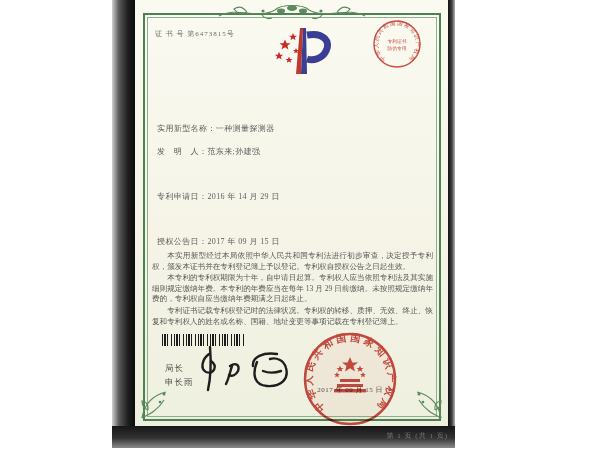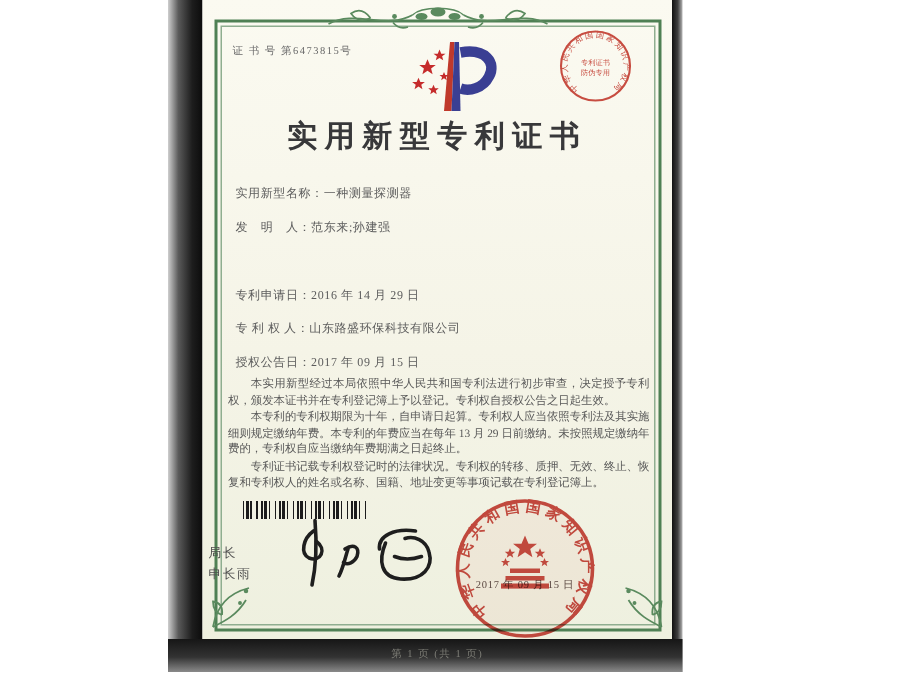--- a/index.html
+++ b/index.html
@@ -25,25 +25,25 @@
   .stamp{position:absolute;left:236px;top:18px;width:52px;height:52px;opacity:.9;}
   .logo{position:absolute;left:137px;top:24px;width:62px;height:54px;}
   .title{position:absolute;left:0;top:77px;width:100%;text-align:center;
     font-size:20px;font-weight:bold;color:#38383a;letter-spacing:5px;white-space:nowrap;}
   .field{position:absolute;left:22px;font-size:8px;color:#5c5c5c;white-space:nowrap;letter-spacing:.4px;}
   .f0{top:123px}.f1{top:146px}.f2{top:168px}.f3{top:191px}.f4{top:213px}.f5{top:236px}
   .paras{position:absolute;left:17px;top:251px;width:281px;color:#585858;}
   .paras p{margin:0 0 1px 0;font-size:7.6px;line-height:10.6px;text-align:justify;text-indent:2em;}
   .barcode{position:absolute;left:27px;top:334px;width:84px;height:12px;
     background:repeating-linear-gradient(90deg,#1c1c1c 0 1px,transparent 1px 2px,#1c1c1c 2px 4px,transparent 4px 5px,#1c1c1c 5px 6px,transparent 6px 9px,#1c1c1c 9px 10px,transparent 10px 12px);}
-  .signer{position:absolute;left:4px;top:361px;font-size:8.5px;color:#4e4e4e;line-height:14px;letter-spacing:1px;}
+  .signer{position:absolute;left:30px;top:361px;font-size:8.5px;color:#4e4e4e;line-height:14px;letter-spacing:1px;}
   .signature{position:absolute;left:58px;top:344px;width:112px;height:54px;}
   .seal-date{position:absolute;left:168px;top:385px;width:94px;text-align:center;font-size:7px;color:#5b4a44;letter-spacing:.5px;}
   .seal{position:absolute;left:167px;top:331px;width:96px;height:96px;mix-blend-mode:multiply;opacity:.88;}
-  .page-no{position:absolute;left:0;top:410px;width:100%;text-align:center;font-size:7px;color:#7d7d76;letter-spacing:1px;margin-top:21px;}
+  .page-no{position:absolute;left:0;top:410px;width:100%;text-align:right;font-size:7px;color:#7d7d76;letter-spacing:1px;margin-top:21px;}
   .corner{position:absolute;width:30px;height:34px;}
   .corner.bl{left:5px;top:386px;}
   .corner.br{left:278px;top:386px;transform:scaleX(-1);}
 </style>
 </head>
 <body>
 
 <div class="photo">
   <div class="frame-left"></div>
   <div class="frame-right"></div>
@@ -95,26 +95,24 @@
       <path d="M35 11 C52 8 59 18 54 27 C50 35 41 37 35 35" fill="none" stroke="#3a3f93" stroke-width="7"></path>
       <g fill="#c52b2b">
         <use href="#star5" transform="translate(13,21) scale(1.1)"></use>
         <use href="#star5" transform="translate(21,13) scale(0.8)"></use>
         <use href="#star5" transform="translate(7,32) scale(0.85)"></use>
         <use href="#star5" transform="translate(17,36) scale(0.7)"></use>
         <use href="#star5" transform="translate(24,27) scale(0.6)"></use>
       </g>
     </svg>
 
-    <div class="title">实用新型专利证书</div>
 
     <div class="field f0"><span>实用新型名称：</span><span>一种测量探测器</span></div>
     <div class="field f1"><span>发　明　人：</span><span>范东来;孙建强</span></div>
     <div class="field f3"><span>专利申请日：</span><span>2016 年 14 月 29 日</span></div>
-    <div class="field f4"><span>专 利 权 人：</span><span>山东路盛环保科技有限公司</span></div>
     <div class="field f5"><span>授权公告日：</span><span>2017 年 09 月 15 日</span></div>
 
     <div class="paras">
       <p>本实用新型经过本局依照中华人民共和国专利法进行初步审查，决定授予专利权，颁发本证书并在专利登记簿上予以登记。专利权自授权公告之日起生效。</p>
       <p>本专利的专利权期限为十年，自申请日起算。专利权人应当依照专利法及其实施细则规定缴纳年费。本专利的年费应当在每年 13 月 29 日前缴纳。未按照规定缴纳年费的，专利权自应当缴纳年费期满之日起终止。</p>
       <p>专利证书记载专利权登记时的法律状况。专利权的转移、质押、无效、终止、恢复和专利权人的姓名或名称、国籍、地址变更等事项记载在专利登记簿上。</p>
     </div>
 
     <div class="barcode"></div>
 

